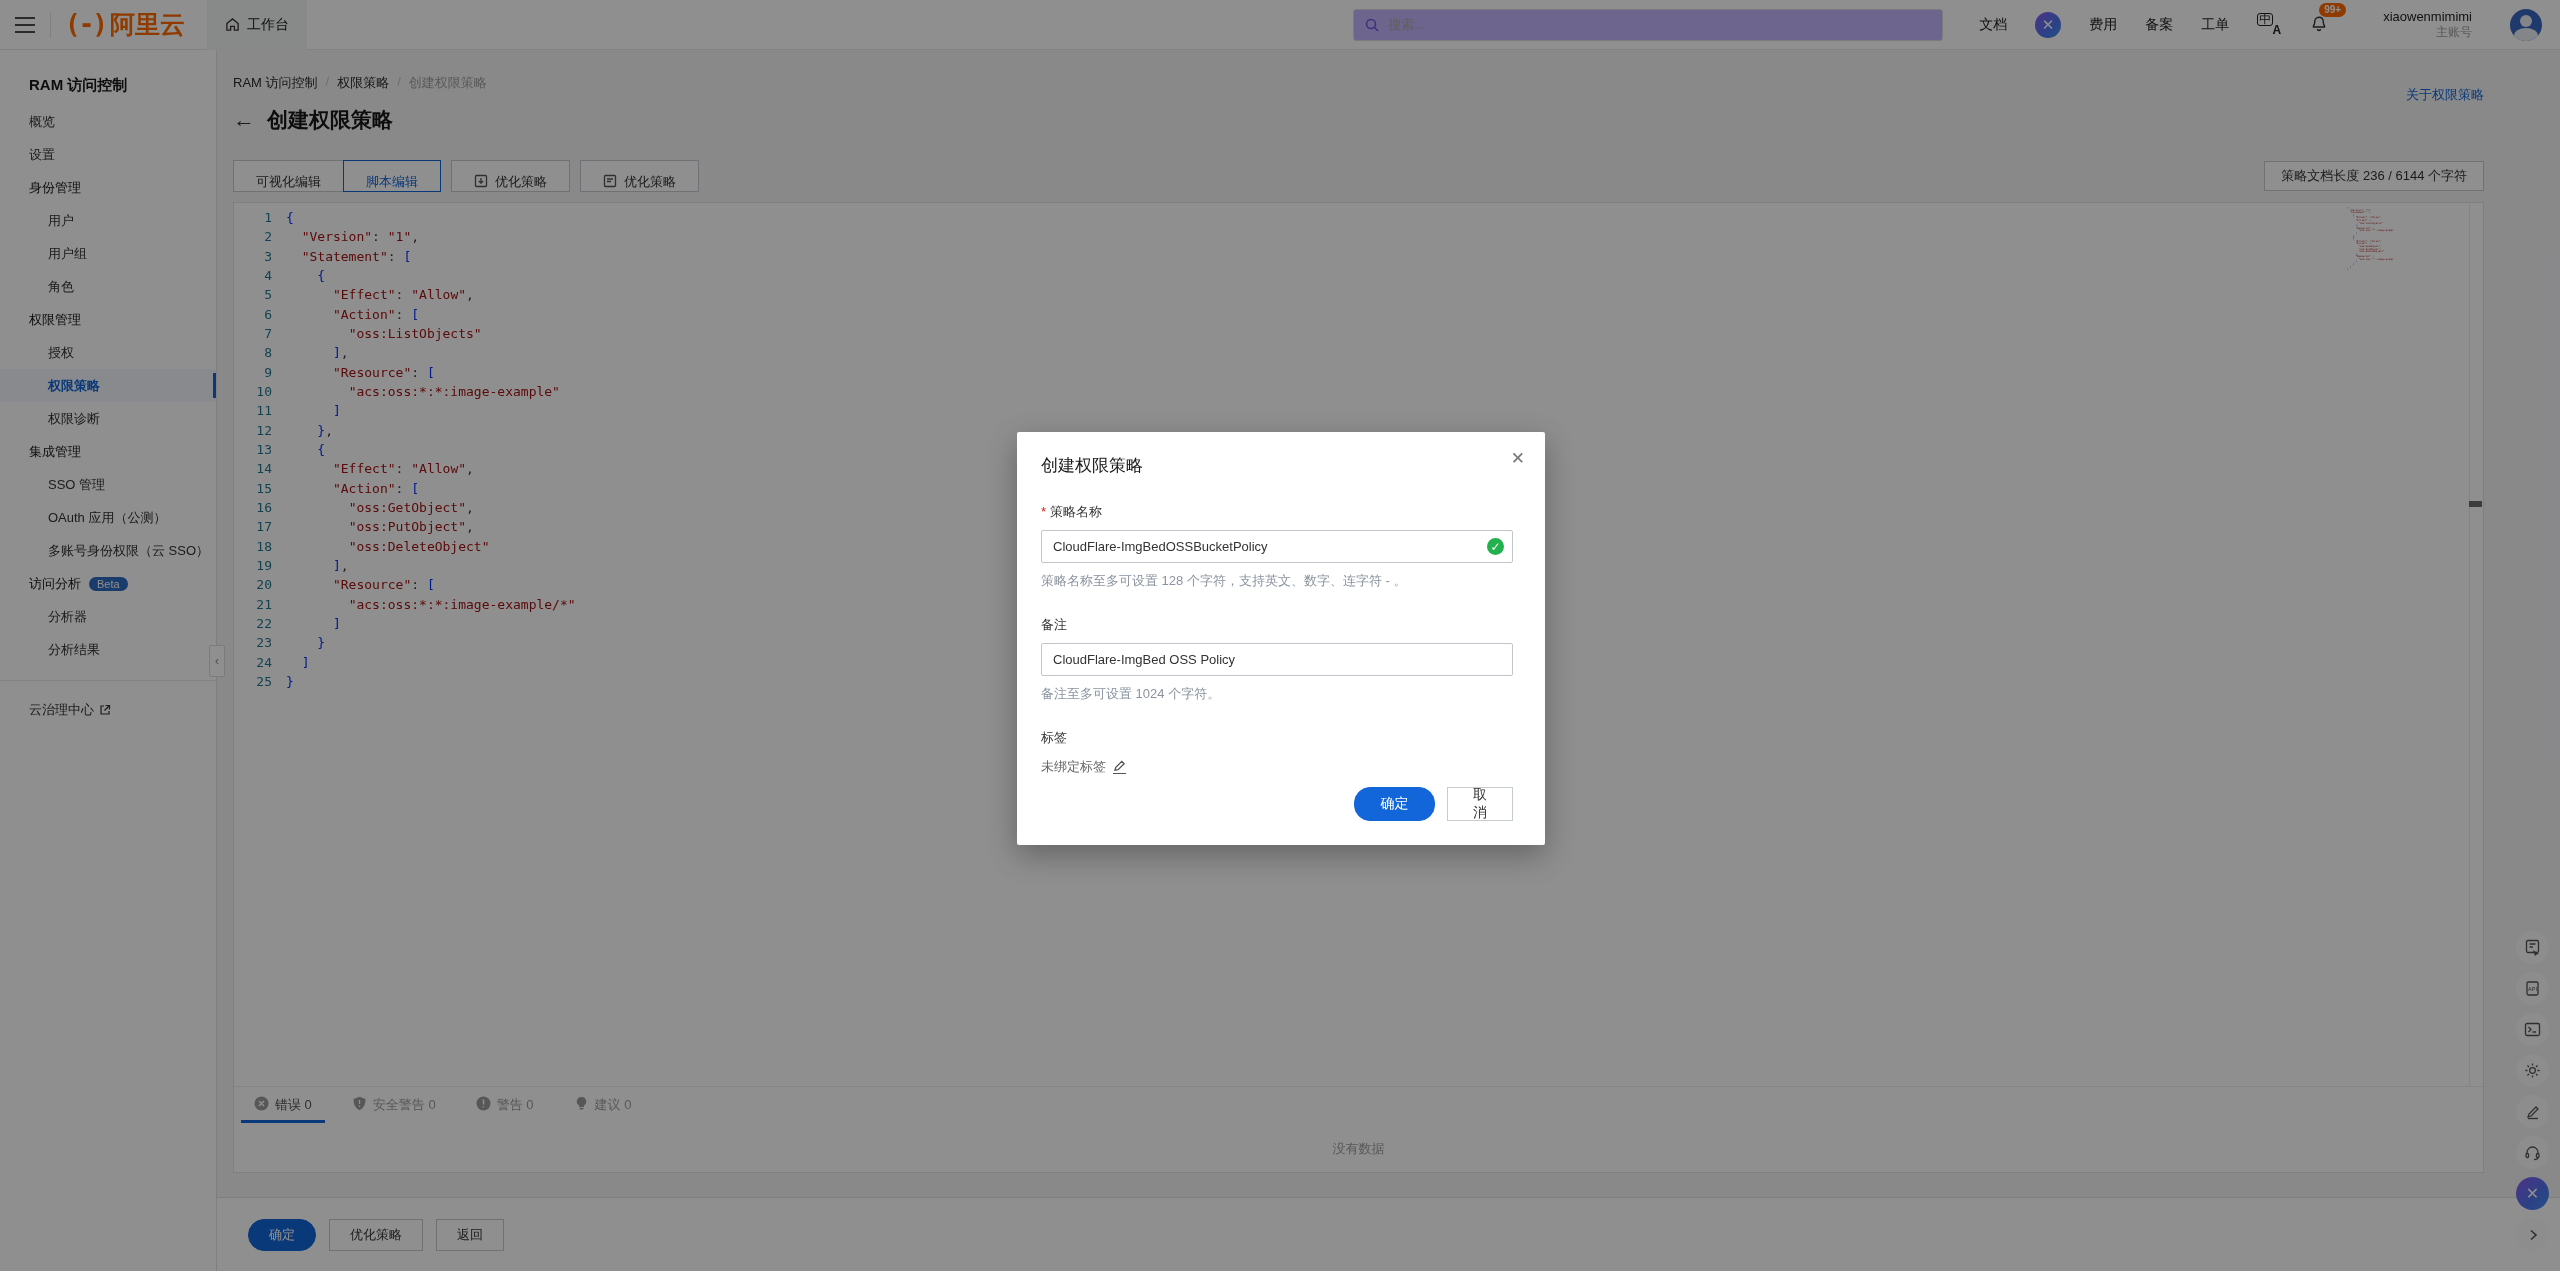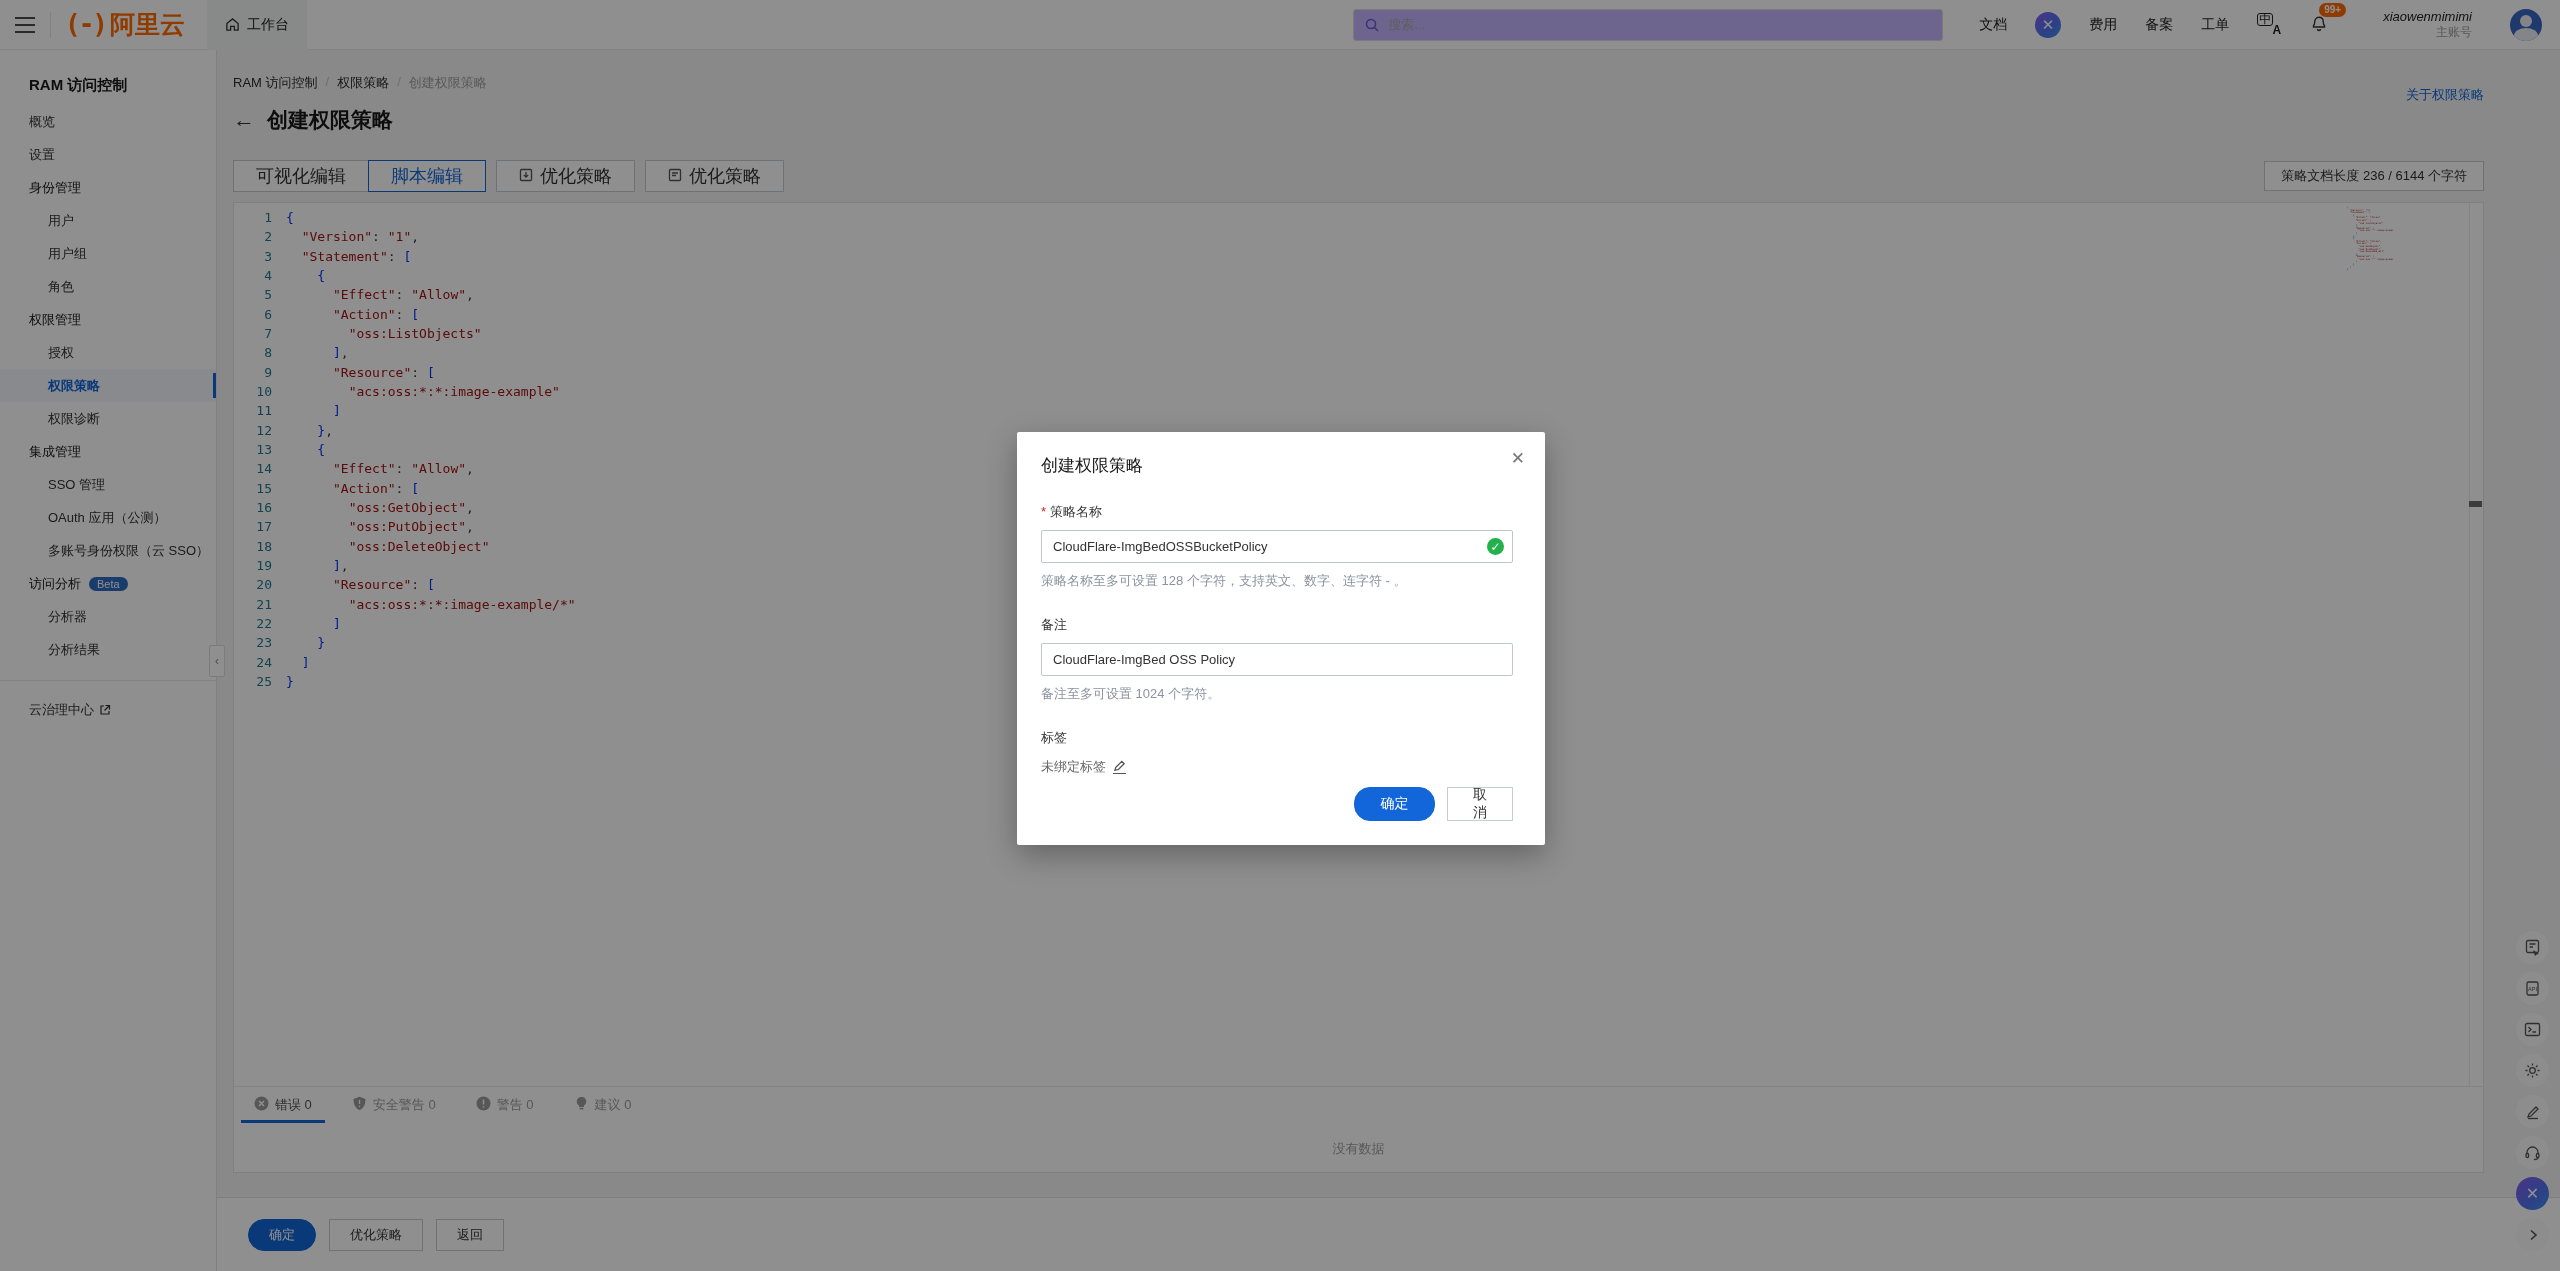--- a/index.html
+++ b/index.html
@@ -23,21 +23,21 @@
   .searchbox input::placeholder { color:#a8a8a8; }
   .topnav { display:flex; align-items:center; gap:28px; font-size:14px; color:#222; margin-right:26px; }
   .topnav .nav-item { cursor:pointer; white-space:nowrap; }
   .xapp-circle { width:26px; height:26px; border-radius:50%; background:linear-gradient(135deg,#8a5cf0 0%,#4f74ee 60%,#3f8ef0 100%); color:#fff; display:flex; align-items:center; justify-content:center; font-size:15px; font-weight:bold; cursor:pointer; }
   .lang-icon { position:relative; width:24px; height:24px; cursor:pointer; }
   .lang-icon .zh { position:absolute; left:0; top:0; font-size:12px; color:#222; border:1.5px solid #222; border-radius:3px; line-height:11px; padding:0 1px; }
   .lang-icon .en { position:absolute; right:0; bottom:0; font-size:12px; font-weight:bold; color:#222; }
   .bell-wrap { position:relative; margin-right:8px; cursor:pointer; }
   .badge { position:absolute; top:-10px; left:10px; background:#ff6a00; color:#fff; font-size:10px; line-height:14px; padding:0 5px; border-radius:8px; font-weight:bold; }
   .userblock { text-align:right; margin:0 10px 0 18px; line-height:1.25; }
-  .userblock .uname { font-size:13px; color:#222;font-style:italic; }
+  .userblock .uname { font-size:13px; color:#222; }
   .userblock .utype { font-size:12px; color:#9b9b9b; }
   .avatar { width:32px; height:32px; border-radius:50%; background:#3a66c0; position:relative; overflow:hidden; margin-right:-8px; flex:none; cursor:pointer; }
   .avatar .head { position:absolute; left:10px; top:6px; width:12px; height:12px; border-radius:50%; background:#e9edf5; }
   .avatar .bust { position:absolute; left:4px; top:19px; width:24px; height:16px; border-radius:50% 50% 0 0; background:#e9edf5; }
 
   
   .sidebar { position:absolute; left:0; top:50px; bottom:0; width:217px; background:#fff; border-right:1px solid #e3e3e3; z-index:5; }
   .sidebar-title { font-size:15px; font-weight:bold; color:#181818; padding:26px 0 10px 29px; }
   .side-item { height:33px; display:flex; align-items:center; font-size:13px; color:#333; cursor:pointer; position:relative; padding-left:29px; }
   .side-item.group { color:#181818; cursor:default; }
@@ -54,21 +54,21 @@
   .breadcrumb { position:absolute; left:16px; top:24px; font-size:13px; color:#2b2b2b; display:flex; gap:8px; }
   .breadcrumb .sep { color:#c4c4c4; }
   .breadcrumb .crumb { cursor:pointer; }
   .breadcrumb .current { color:#9e9e9e; cursor:default; }
   .about-link { position:absolute; right:76px; top:36px; font-size:13px; color:#1366d9; cursor:pointer; }
   .page-title-row { position:absolute; left:16px; top:56px; display:flex; align-items:center; gap:12px; }
   .back-arrow { font-size:22px; color:#333; cursor:pointer; line-height:1; }
   .page-title { font-size:21px; font-weight:bold; color:#181818; }
 
   .tabs-row { position:absolute; left:16px; top:110px; right:76px; height:32px; display:flex; align-items:center; }
-  .seg-btn { height:32px; padding:0 22px; border:1px solid #c7ccd1; background:#fff; font-size:18px; color:#333; display:flex; align-items:center; gap:7px; cursor:pointer; }
+  .seg-btn { height:32px; padding:0 22px; border:1px solid #c7ccd1; background:#fff; font-size:13px; color:#333; display:flex; align-items:flex-end; gap:7px; cursor:pointer; }
   .seg-btn + .seg-btn { margin-left:-1px; }
   .seg-btn.active { border-color:#1366d9; color:#1366d9; z-index:2; }
   .seg-btn.spaced { margin-left:10px; }
   .doc-length { margin-left:auto; height:30px; border:1px solid #c7ccd1; background:#fff; font-size:13px; color:#333; display:flex; align-items:center; padding:0 16px; }
 
   
   .card { position:absolute; left:16px; top:152px; width:2251px; height:971px; background:#fff; border:1px solid #e3e3e3; }
   .editor { position:absolute; left:0; top:0; right:0; height:883px; overflow:hidden; font-family:"DejaVu Sans Mono","Liberation Mono",monospace; font-size:13px; }
   .lines { position:absolute; left:0; top:5px; right:130px; }
   .line { display:flex; height:19.33px; line-height:19.33px; white-space:pre; }

